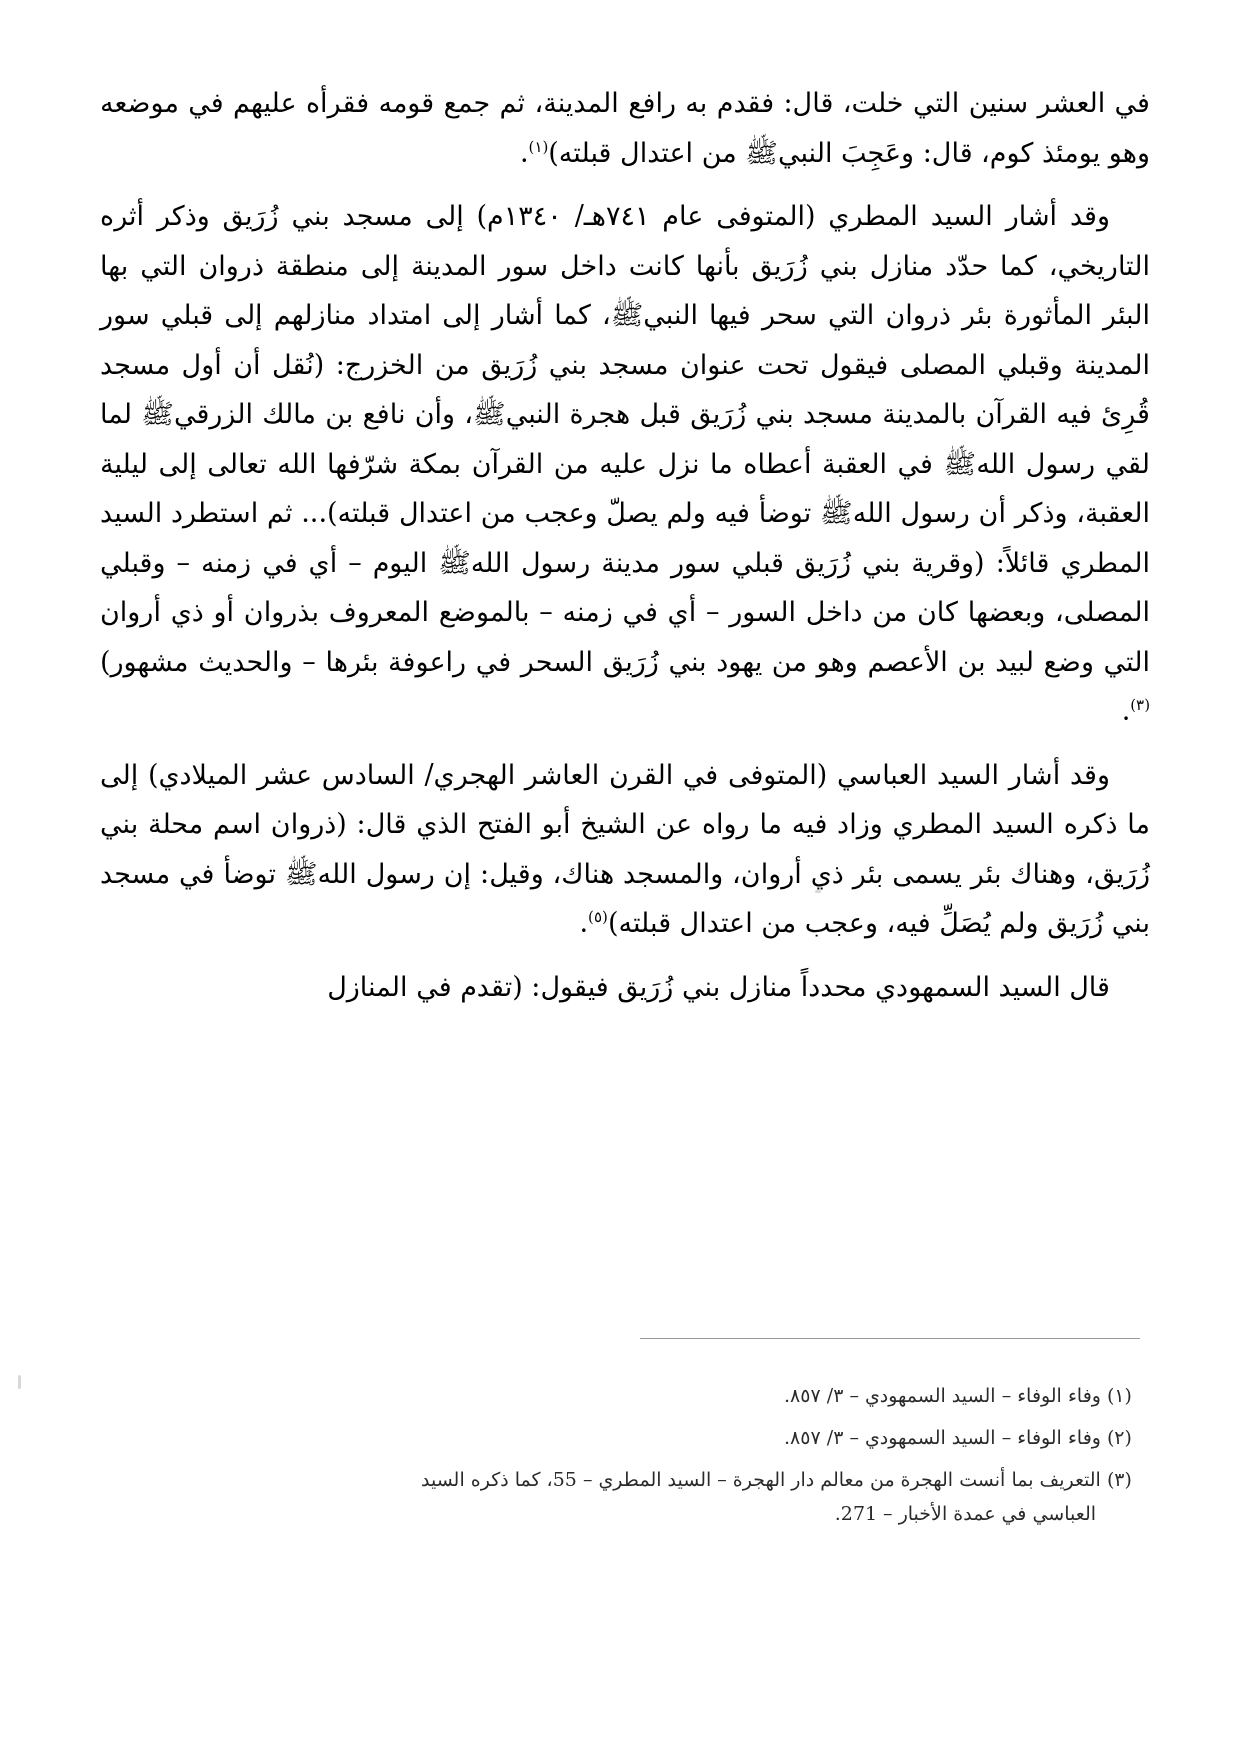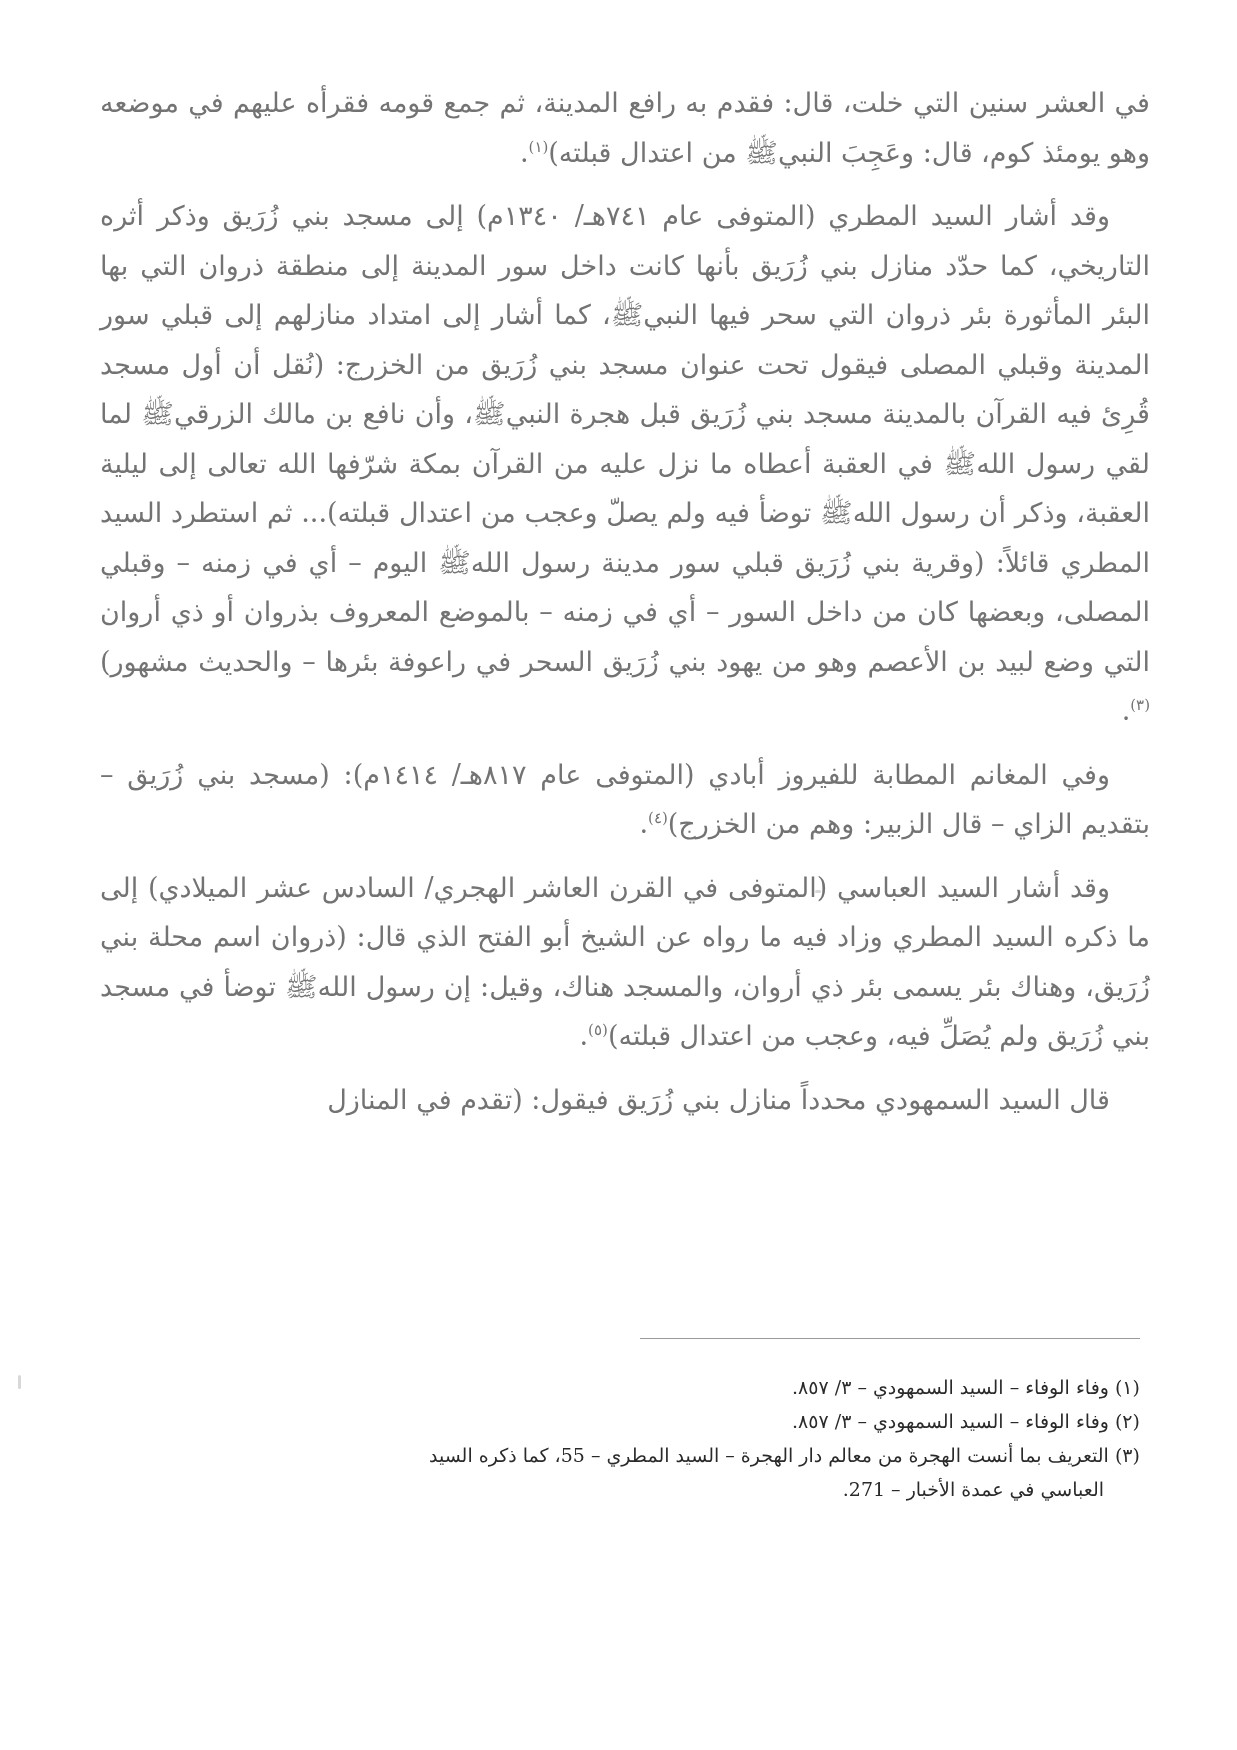--- a/index.html
+++ b/index.html
@@ -1,47 +1,46 @@
 <!DOCTYPE html>
 <html><head>
   <meta charset="utf-8">
   <style>
     html, body { margin: 0; padding: 0; background: #ffffff; }
     body { width: 1237px; height: 1750px; position: relative; overflow: hidden; }
     .page {
       position: absolute; left: 100px; top: 78px; width: 1050px;
       direction: rtl; text-align: justify; text-align-last: right;
-      font-family: "DejaVu Serif", serif; color: #737373;
+      font-family: "DejaVu Serif", serif; color: #000000;
     }
     .para { font-size: 27px; line-height: 49.5px; margin: 0 0 14px 0; }
     .para .indent { display: inline-block; width: 40px; }
     .fn-sup { font-size: 15px; vertical-align: super; line-height: 0; }
     .rule {
       position: absolute; left: 640px; top: 1338px; width: 500px; height: 0;
       border-top: 1.5px solid #9a9a9a;
     }
     .footnotes {
       position: absolute; left: 110px; top: 1370px; width: 1030px;
       direction: rtl; font-family: "DejaVu Serif", serif; color: #2a2a2a;
       font-size: 19px; line-height: 34px;
     }
-    .fn { margin: 0; }
+    .fn { margin: 8px; }
     .fn .fn-cont { padding-right: 36px; display: block; }
     .speck { position: absolute; width: 6px; height: 3px; background: #d8d8d8; border-radius: 2px; }
   </style>
 </head>
 <body>
 
 <div class="page">
   <p class="para"><span>في العشر سنين التي خلت، قال: فقدم به رافع المدينة، ثم جمع قومه فقرأه عليهم في موضعه وهو يومئذ كوم، قال: وعَجِبَ النبيﷺ من اعتدال قبلته)</span><span class="fn-sup">(١)</span><span>.</span></p>
 
 
   <p class="para"><span class="indent"></span><span>وقد أشار السيد المطري (المتوفى عام ٧٤١هـ/ ١٣٤٠م) إلى مسجد بني زُرَيق وذكر أثره التاريخي، كما حدّد منازل بني زُرَيق بأنها كانت داخل سور المدينة إلى منطقة ذروان التي بها البئر المأثورة بئر ذروان التي سحر فيها النبيﷺ، كما أشار إلى امتداد منازلهم إلى قبلي سور المدينة وقبلي المصلى فيقول تحت عنوان مسجد بني زُرَيق من الخزرج: (نُقل أن أول مسجد قُرِئ فيه القرآن بالمدينة مسجد بني زُرَيق قبل هجرة النبيﷺ، وأن نافع بن مالك الزرقيﷺ لما لقي رسول اللهﷺ في العقبة أعطاه ما نزل عليه من القرآن بمكة شرّفها الله تعالى إلى ليلية العقبة، وذكر أن رسول اللهﷺ توضأ فيه ولم يصلّ وعجب من اعتدال قبلته)... ثم استطرد السيد المطري قائلاً: (وقرية بني زُرَيق قبلي سور مدينة رسول اللهﷺ اليوم – أي في زمنه – وقبلي المصلى، وبعضها كان من داخل السور – أي في زمنه – بالموضع المعروف بذروان أو ذي أروان التي وضع لبيد بن الأعصم وهو من يهود بني زُرَيق السحر في راعوفة بئرها – والحديث مشهور)</span><span class="fn-sup">(٣)</span><span>.</span></p>
 
-  <p class="para"><span class="indent"></span><span>وفي المغانم المطابة للفيروز أبادي (المتوفى عام ٨١٧هـ/ ١٤١٤م): (مسجد بني زُرَيق – بتقديم الزاي – قال الزبير: وهم من الخزرج)</span><span class="fn-sup">(٤)</span><span>.</span></p>
 
   <p class="para"><span class="indent"></span><span>وقد أشار السيد العباسي (المتوفى في القرن العاشر الهجري/ السادس عشر الميلادي) إلى ما ذكره السيد المطري وزاد فيه ما رواه عن الشيخ أبو الفتح الذي قال: (ذروان اسم محلة بني زُرَيق، وهناك بئر يسمى بئر ذي أروان، والمسجد هناك، وقيل: إن رسول اللهﷺ توضأ في مسجد بني زُرَيق ولم يُصَلِّ فيه، وعجب من اعتدال قبلته)</span><span class="fn-sup">(٥)</span><span>.</span></p>
 
   <p class="para"><span class="indent"></span><span>قال السيد السمهودي محدداً منازل بني زُرَيق فيقول: (تقدم في المنازل</span></p>
 </div>
 
 <div class="rule"></div>
 
 <div class="footnotes">
   <p class="fn"><span>(١)</span> <span>وفاء الوفاء – السيد السمهودي – ٣/ ٨٥٧.</span></p>

